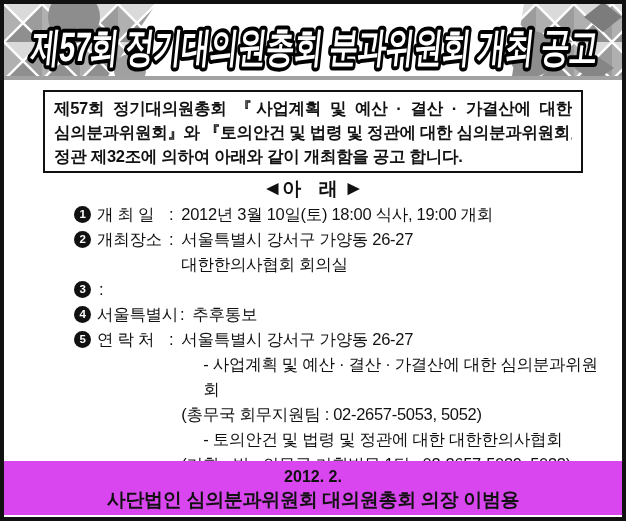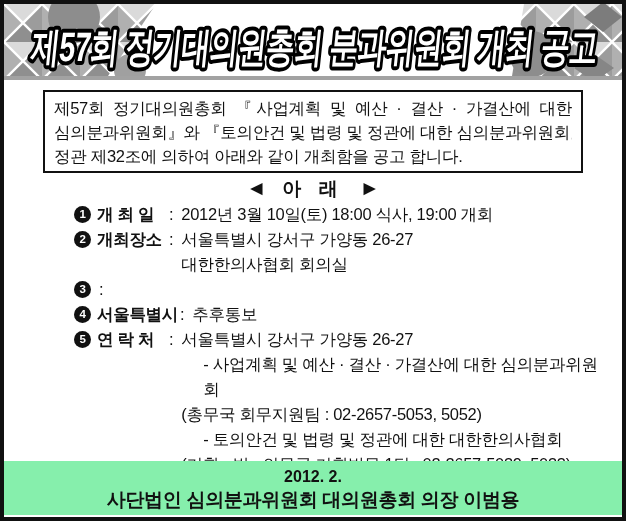--- a/index.html
+++ b/index.html
@@ -7,43 +7,43 @@
     position:relative; width:626px; height:521px; box-sizing:border-box;
     border:4px solid #111; background:#fff; overflow:hidden;
     font-family:"Liberation Sans", sans-serif; color:#111;
   }
   
   .header { position:absolute; left:0; top:0; width:618px; height:76px; }
   
   .intro-box {
     position:absolute; left:39px; top:86px; width:540px; box-sizing:border-box;
     border:2px solid #111; padding:4px 9px 3px 9px;
-    font-weight:normal; font-size:16.5px; line-height:24px; letter-spacing:-0.3px;
+    font-weight:bold; font-size:16.5px; line-height:24px; letter-spacing:-0.3px;
   }
   .jline { text-align:justify; text-align-last:justify; white-space:nowrap; overflow:hidden; }
   
   .divider { position:absolute; left:0; top:172px; width:100%; text-align:center;
              font-size:19px; font-weight:bold; }
   .divider .arrow { font-size:15px; position:relative; top:-2px; }
-  .divider .dlabel { margin:0 20px; letter-spacing:6px; }
+  .divider .dlabel { margin:0 4px; letter-spacing:6px; }
   
   .items { position:absolute; left:70px; top:198px; width:530px;
            font-size:16.5px; line-height:25px; letter-spacing:-0.3px; }
   .item { display:flex; align-items:flex-start; }
   .num { flex:0 0 auto; width:17px; height:17px; margin:4px 6px 0 0;
          background:#111; color:#fff; border-radius:50%;
          font-size:11.5px; font-weight:bold; line-height:17px; text-align:center; }
-  .label { flex:0 0 70px; font-weight:bold; white-space:nowrap; }
+  .label { flex:0 0 70px; font-weight:normal; white-space:nowrap; }
   .colon { margin:0 8px 0 2px; }
   .val { min-width:0; }
   .val .sub { margin-left:22px; }
   .val .subpad { margin-left:0; }
   
   .footer { position:absolute; left:0; bottom:2px; width:100%; height:54px;
-            background:#86efac; text-align:center; }
+            background:#d946ef; text-align:center; }
   .fdate { padding-top:5px; font-size:16px; font-weight:bold; line-height:22px; }
   .fsig  { font-size:19px; font-weight:bold; line-height:24px; letter-spacing:-0.3px; }
 </style>
 </head>
 <body>
 
 <div class="page">
 
   <div class="header">
     <svg width="618" height="76" viewBox="0 0 618 76" xmlns="http://www.w3.org/2000/svg">

